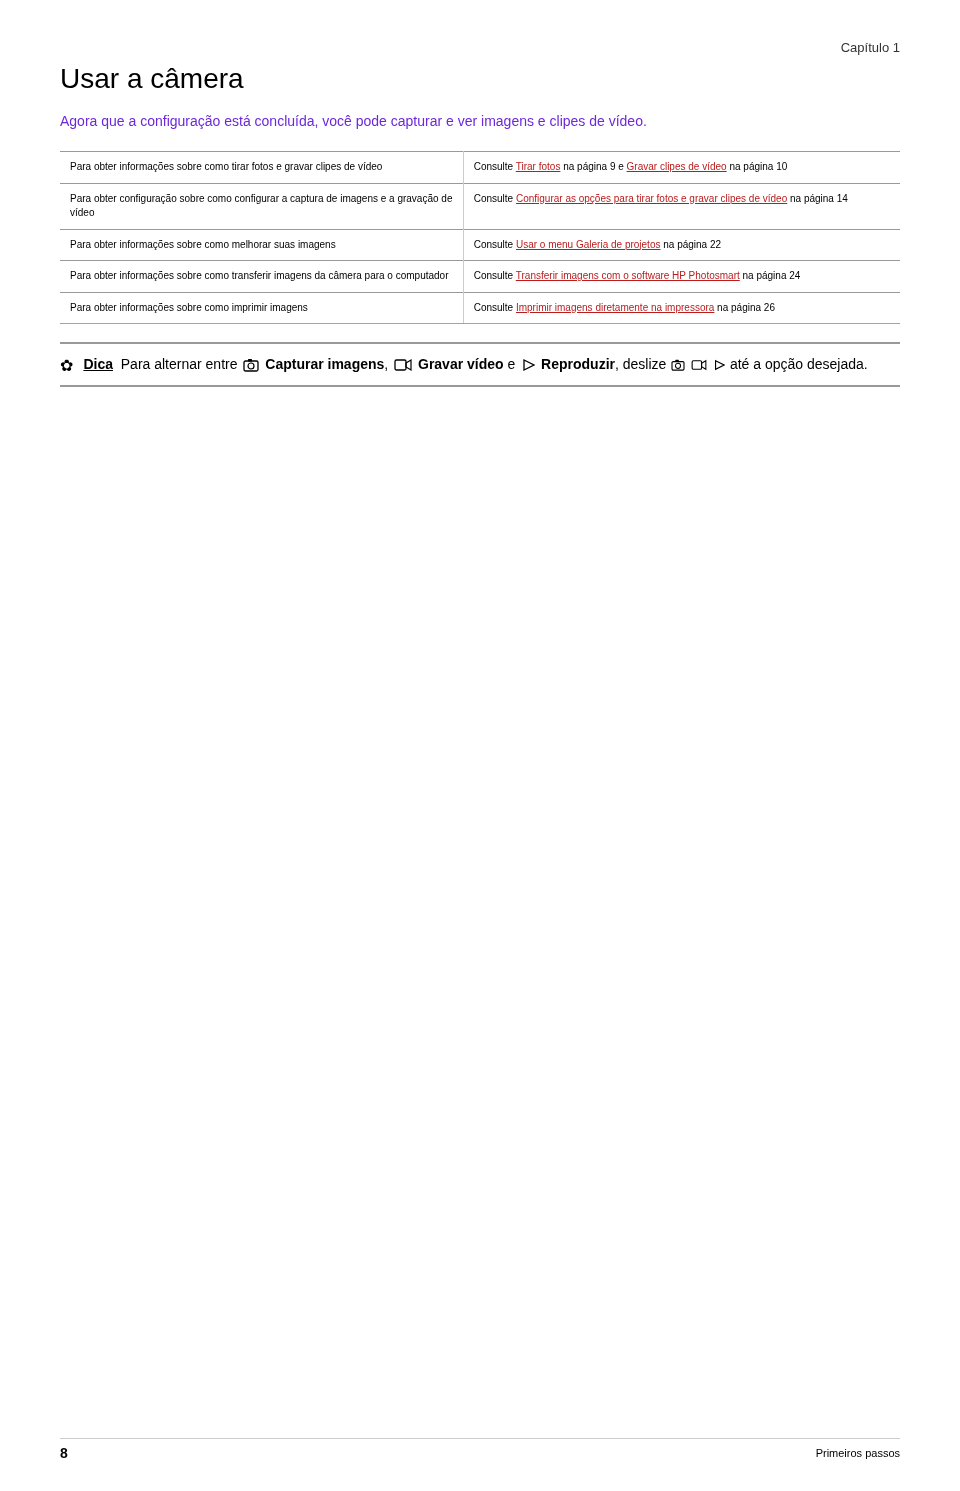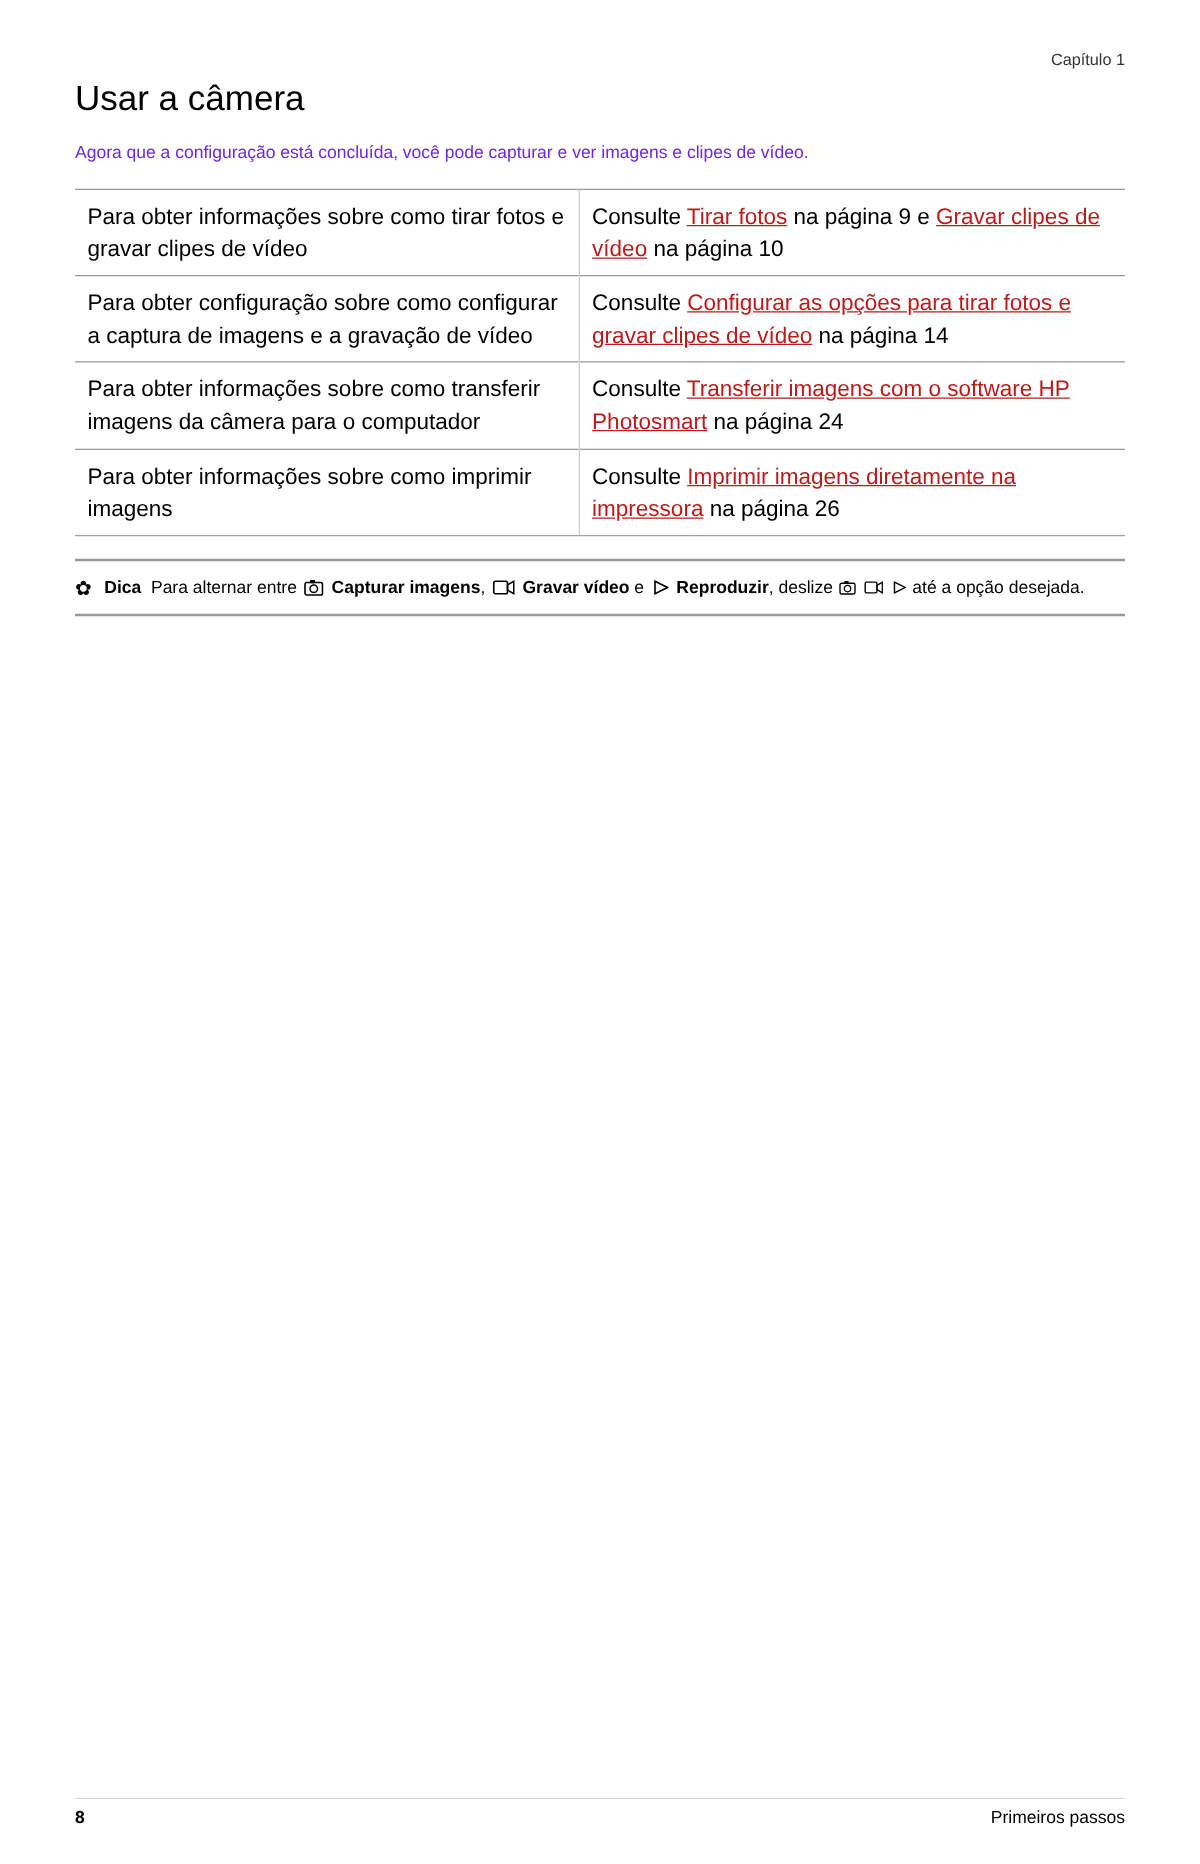--- a/index.html
+++ b/index.html
@@ -30,21 +30,21 @@
       color: #6d28d9;
     }
     table {
       width: 100%;
       border-collapse: collapse;
       margin-bottom: 18px;
     }
     table td {
       padding: 8px 10px;
       vertical-align: top;
-      font-size: 18px;
+      font-size: 10px;
       border-top: 1px solid #999;
       line-height: 1.45;
     }
     table tr:last-child td {
       border-bottom: 1px solid #a3a3a3;
     }
     table td:first-child {
       width: 48%;
       border-right: 1px solid #ccc;
     }
@@ -63,39 +63,40 @@
       display: flex;
       align-items: flex-start;
       gap: 10px;
     }
     .tip-content {
       font-size: 14px;
       line-height: 1.5;
     }
     .tip-content .bold-word {
       font-weight: bold;
+      text-decoration: underline;
     }
     .footer-bar {
       position: fixed;
       bottom: 30px;
       left: 60px;
       right: 60px;
       display: flex;
       justify-content: space-between;
       align-items: center;
       border-top: 1px solid #ccc;
       padding-top: 6px;
       font-size: 14px;
     }
     .page-num {
       font-weight: bold;
       font-size: 14px;
     }
     .section-label {
-      font-size: 14px;
+      font-size: 11px;
     }
     .tip-sun {
       font-size: 16px;
       margin-top: 2px;
     }
   </style>
 </head>
 <body>
 
 <p class="chapter-label">Capítulo 1</p>
@@ -115,20 +116,26 @@
     </tr>
 
     <tr>
       <td>Para obter configuração sobre como configurar a captura de imagens e a gravação de vídeo</td>
       <td>
         Consulte <span class="link-text">Configurar as opções para tirar fotos e gravar clipes de vídeo</span> na página 14
       </td>
     </tr>
 
 
+    <tr>
+      <td>Para obter informações sobre como melhorar suas imagens</td>
+      <td>
+        Consulte <span class="link-text">Usar o menu Galeria de projetos</span> na página 22
+      </td>
+    </tr>
 
     <tr>
       <td>Para obter informações sobre como transferir imagens da câmera para o computador</td>
       <td>
         Consulte <span class="link-text">Transferir imagens com o software HP Photosmart</span> na página 24
       </td>
     </tr>
 
     <tr>
       <td>Para obter informações sobre como imprimir imagens</td>

